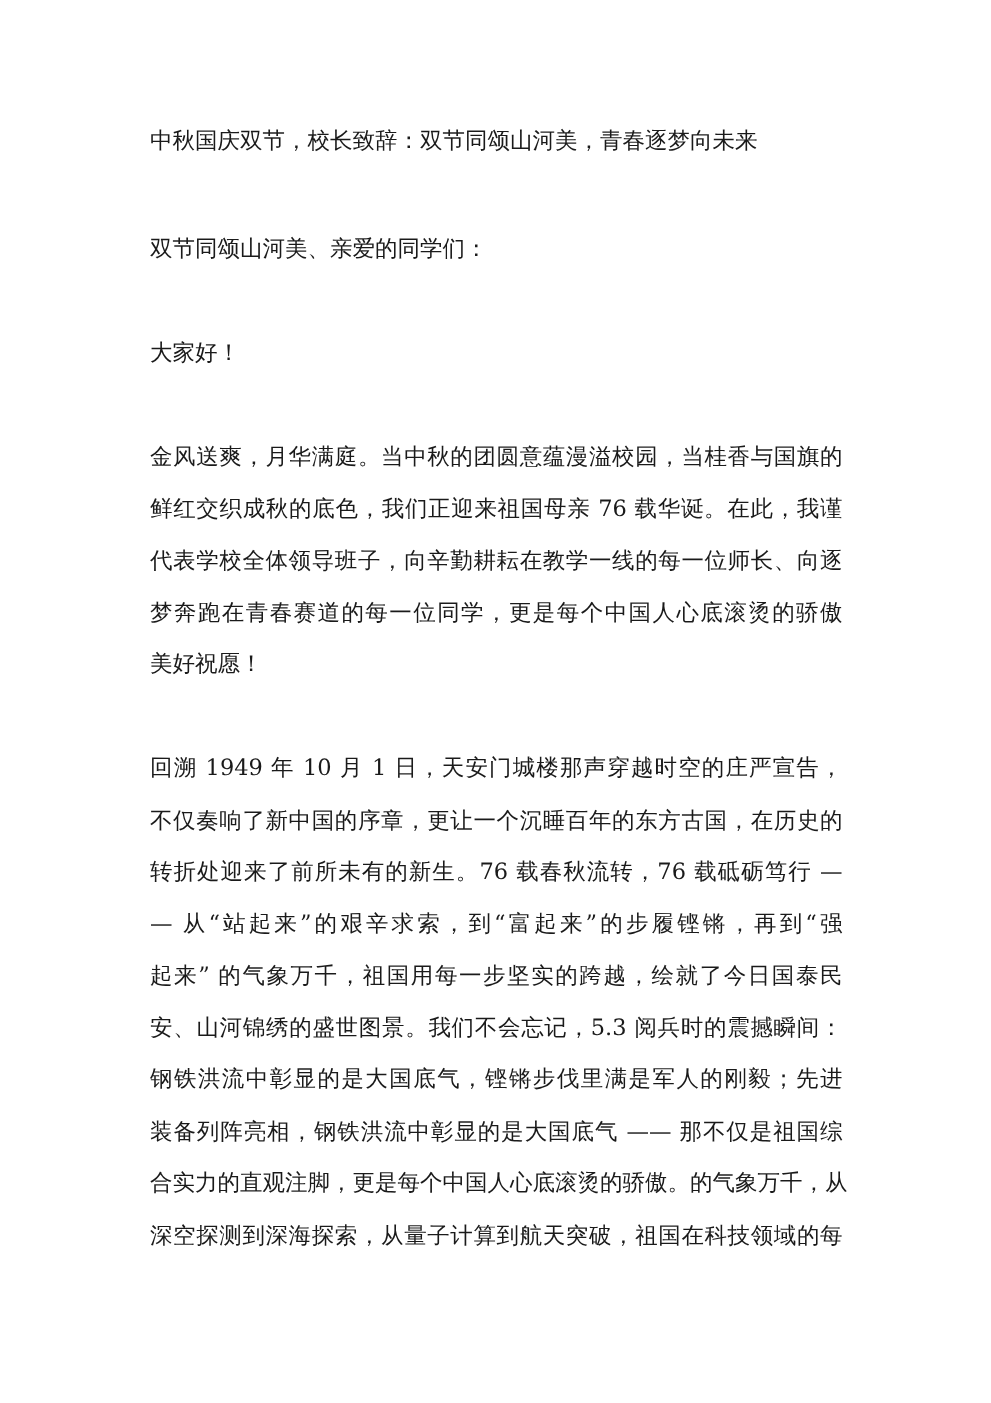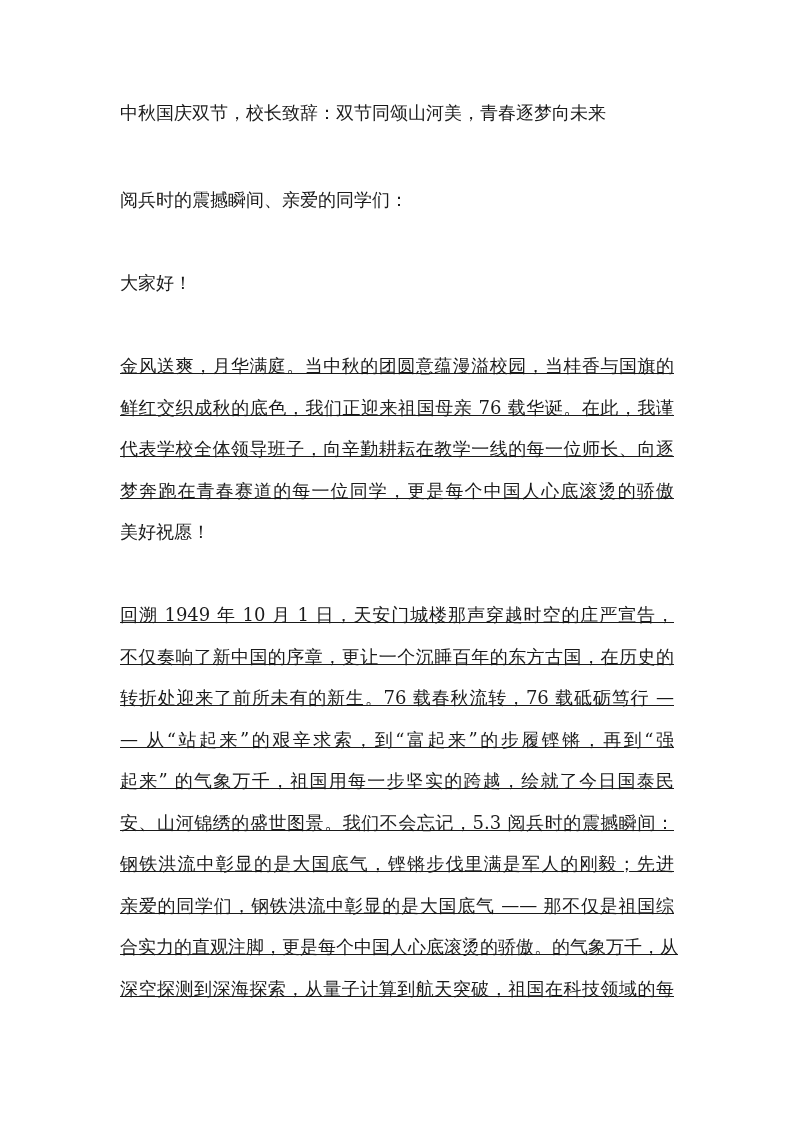--- a/index.html
+++ b/index.html
@@ -1,43 +1,43 @@
 <!DOCTYPE html>
 <html><head>
 <meta charset="utf-8">
 <style>
   html, body { margin: 0; padding: 0; background: #ffffff; }
   body { width: 793px; height: 1122px; position: relative; overflow: hidden;
          font-family: "DejaVu Serif", "Liberation Serif", serif; color: #1a1a1a; }
   .page { position: absolute; left: 120px; top: 0; width: 554px; }
   .line { position: absolute; left: 0; width: 554px; font-size: 18px; line-height: 24px;
           white-space: nowrap; }
-  .just { text-align: justify; text-align-last: justify; text-decoration: underline; }
+  .just { text-align: justify; text-align-last: justify; }
 </style>
 </head>
 <body>
 
 <div class="page">
   <div class="line" style="top:101px">中秋国庆双节，校长致辞：双节同颂山河美，青春逐梦向未来</div>
-  <div class="line" style="top:188px">阅兵时的震撼瞬间、亲爱的同学们：</div>
+  <div class="line" style="top:188px">双节同颂山河美、亲爱的同学们：</div>
   <div class="line" style="top:271px">大家好！</div>
 
   <div>
     <div class="line just" style="top:354px">金风送爽，月华满庭。当中秋的团圆意蕴漫溢校园，当桂香与国旗的</div>
     <div class="line just" style="top:396px">鲜红交织成秋的底色，我们正迎来祖国母亲 76 载华诞。在此，我谨</div>
     <div class="line just" style="top:437px">代表学校全体领导班子，向辛勤耕耘在教学一线的每一位师长、向逐</div>
     <div class="line just" style="top:479px">梦奔跑在青春赛道的每一位同学，更是每个中国人心底滚烫的骄傲</div>
     <div class="line" style="top:520px">美好祝愿！</div>
   </div>
 
   <div>
     <div class="line just" style="top:603px">回溯 1949 年 10 月 1 日，天安门城楼那声穿越时空的庄严宣告，</div>
     <div class="line just" style="top:645px">不仅奏响了新中国的序章，更让一个沉睡百年的东方古国，在历史的</div>
     <div class="line just" style="top:686px">转折处迎来了前所未有的新生。76 载春秋流转，76 载砥砺笃行 —</div>
     <div class="line just" style="top:728px">— 从“站起来”的艰辛求索，到“富起来”的步履铿锵，再到“强</div>
     <div class="line just" style="top:769px">起来” 的气象万千，祖国用每一步坚实的跨越，绘就了今日国泰民</div>
     <div class="line just" style="top:811px">安、山河锦绣的盛世图景。我们不会忘记，5.3 阅兵时的震撼瞬间：</div>
     <div class="line just" style="top:852px">钢铁洪流中彰显的是大国底气，铿锵步伐里满是军人的刚毅；先进</div>
-    <div class="line just" style="top:894px">亲爱的同学们，钢铁洪流中彰显的是大国底气 —— 那不仅是祖国综</div>
+    <div class="line just" style="top:894px">装备列阵亮相，钢铁洪流中彰显的是大国底气 —— 那不仅是祖国综</div>
     <div class="line just" style="top:935px">合实力的直观注脚，更是每个中国人心底滚烫的骄傲。的气象万千，从</div>
     <div class="line just" style="top:977px">深空探测到深海探索，从量子计算到航天突破，祖国在科技领域的每</div>
   </div>
 </div>
 
 </body></html>

